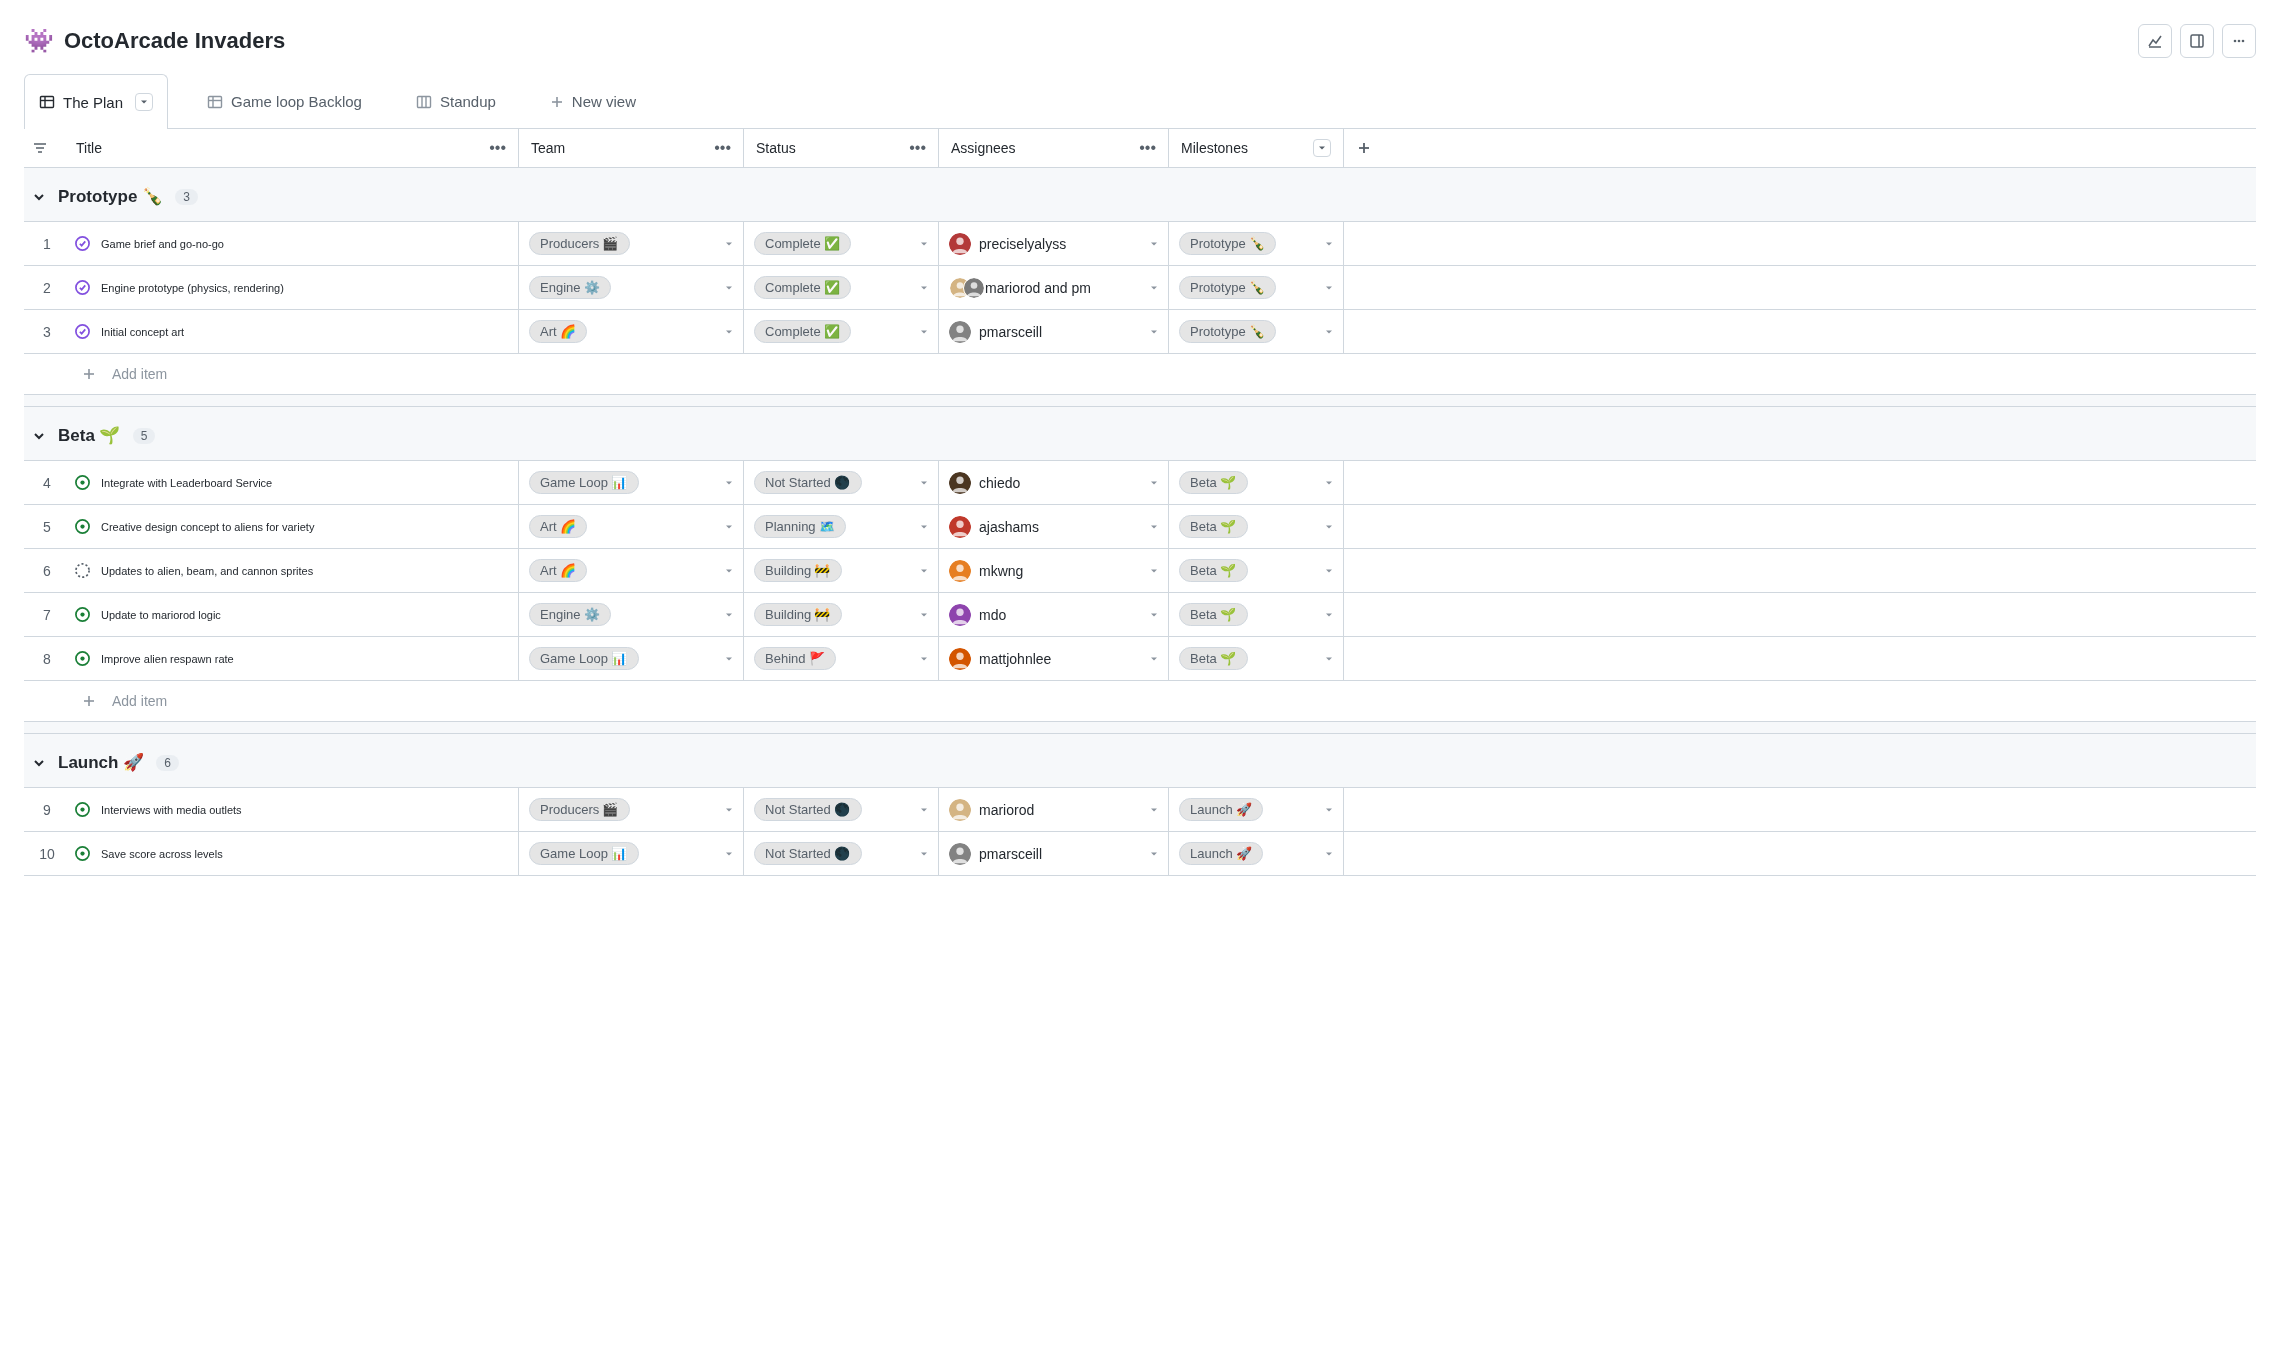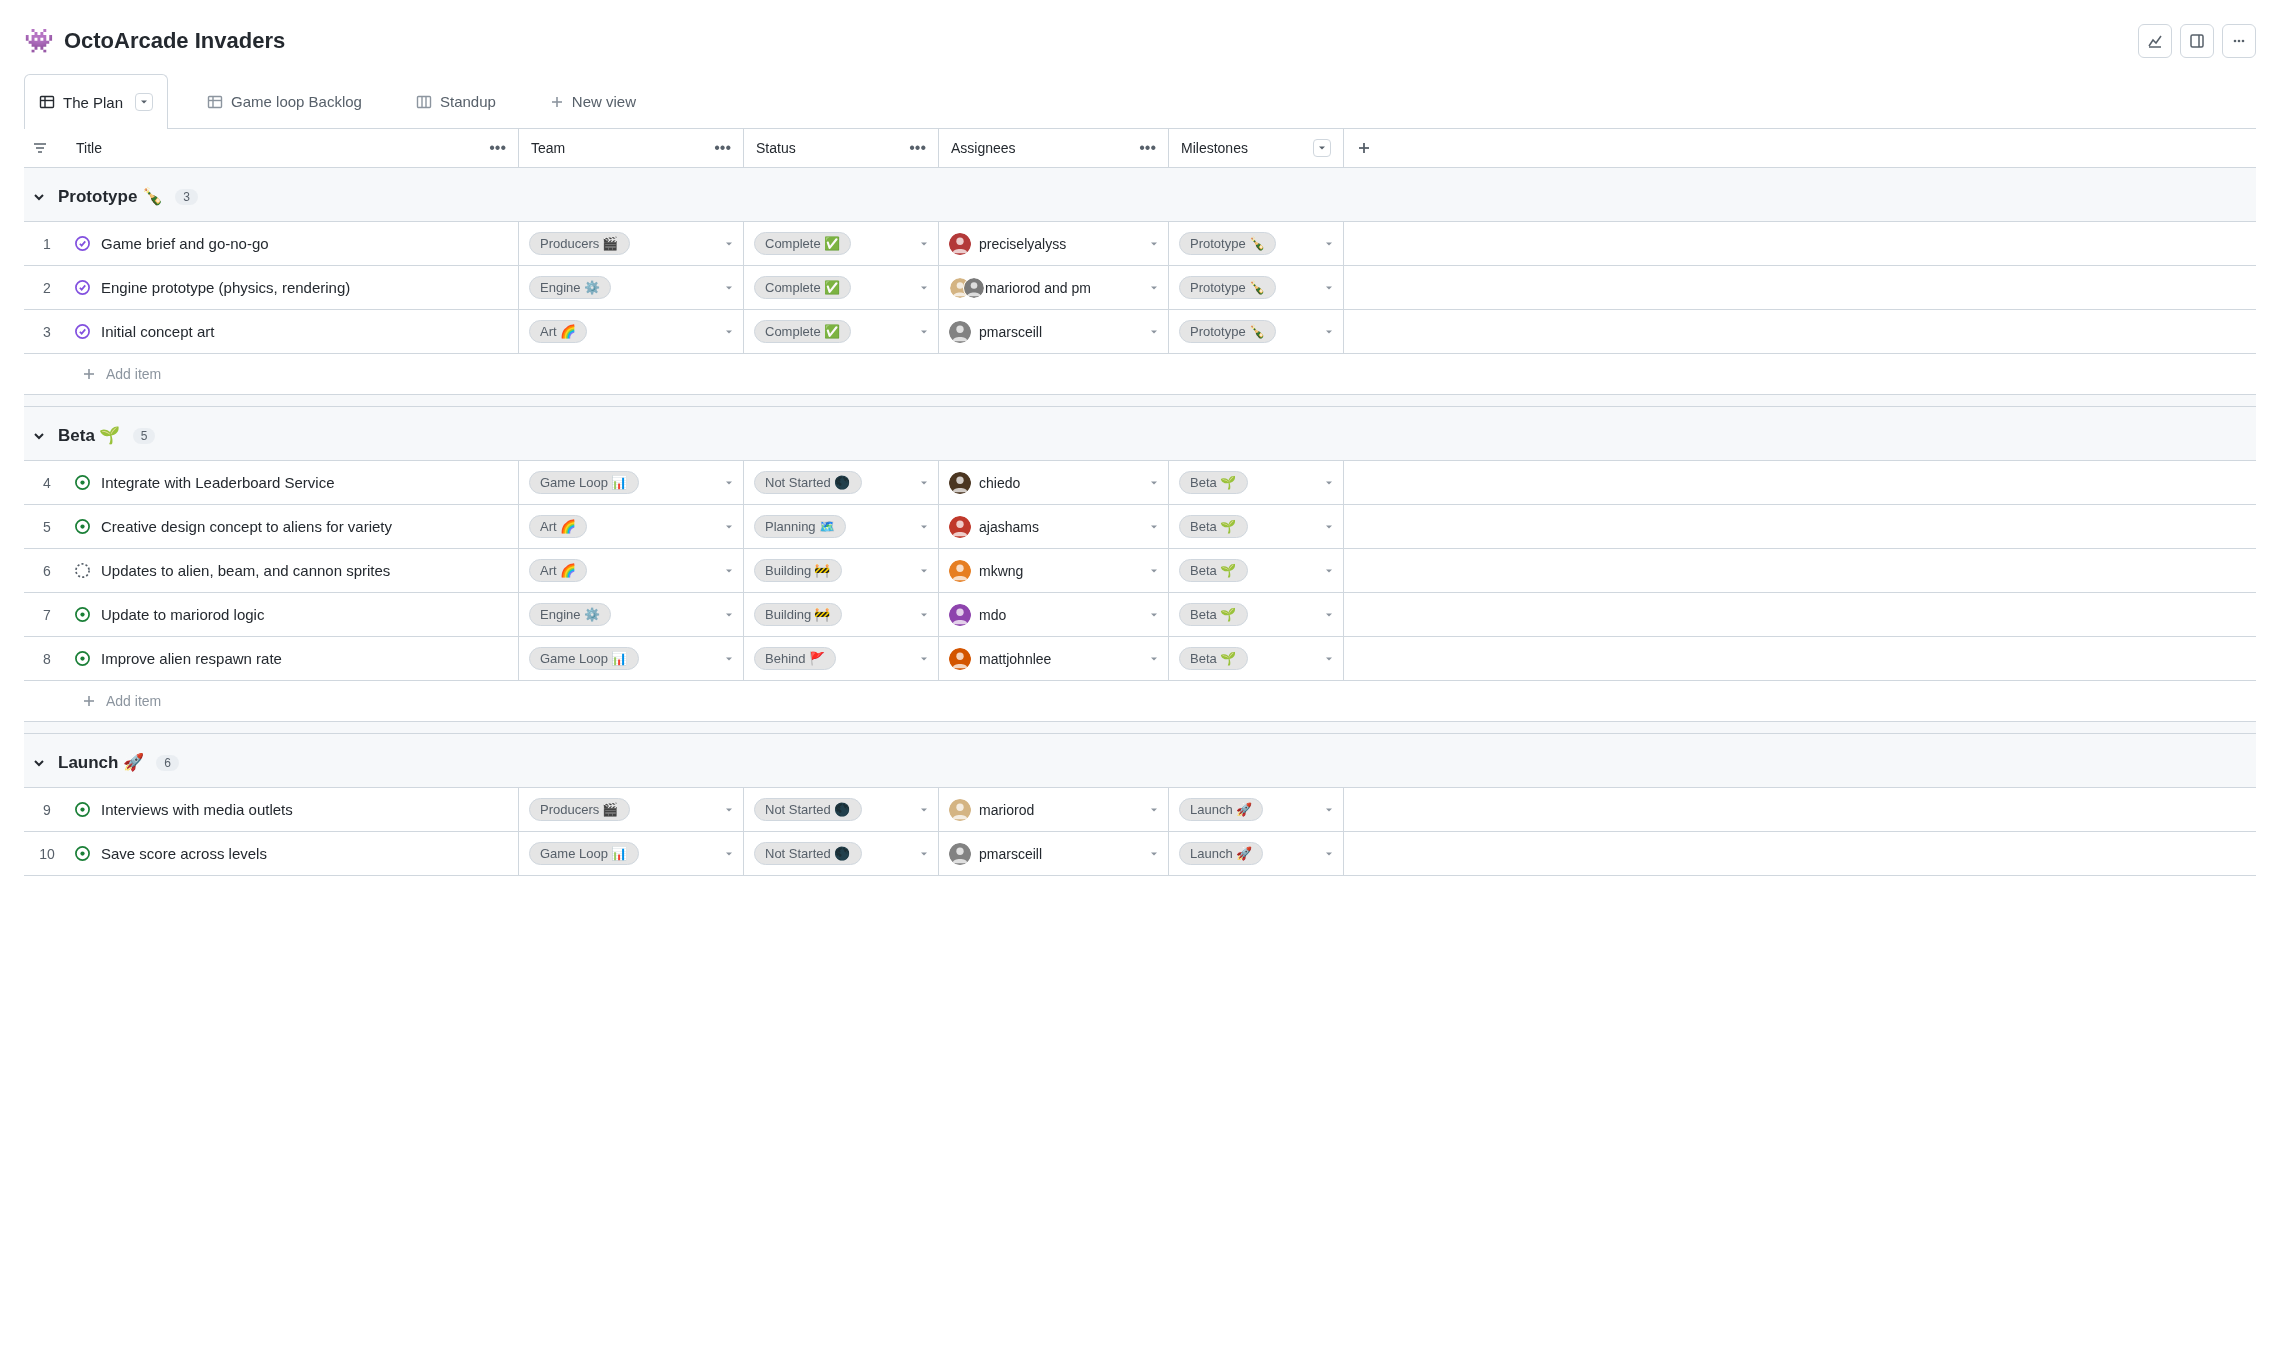--- a/index.html
+++ b/index.html
@@ -25,35 +25,35 @@
 .col-milestones { flex: 0 0 175px; }
 .col-add { flex: 0 0 40px; display: flex; align-items: center; justify-content: center; color: #57606a; cursor: pointer; }
 .dots { color: #57606a; cursor: pointer; font-size: 16px; }
 .caret-square { width: 18px; height: 18px; border: 1px solid #d0d7de; border-radius: 4px; display: flex; align-items: center; justify-content: center; }
 .group-header { display: flex; align-items: center; gap: 12px; padding: 18px 8px 14px 8px; background: #f6f8fa; border-bottom: 1px solid #d0d7de; }
 .group-title { font-size: 17px; font-weight: 600; display: flex; align-items: center; gap: 6px; }
 .count-pill { background: #eaeef2; color: #57606a; border-radius: 10px; padding: 1px 8px; font-size: 12px; font-weight: 500; }
 .chevron { cursor: pointer; color: #24292f; display: flex; }
 .row { display: flex; border-bottom: 1px solid #d0d7de; background: #fff; align-items: stretch; min-height: 44px; }
 .row-num { flex: 0 0 46px; display: flex; align-items: center; justify-content: center; color: #57606a; font-size: 14px; }
-.row-title { flex: 0 0 449px; display: flex; align-items: center; gap: 10px; padding: 8px 12px 8px 4px; border-right: 1px solid #d0d7de; font-size: 15px; color: #24292f; }
+.row-title { flex: 0 0 449px; display: flex; align-items: center; gap: 10px; padding: 8px 12px 8px 4px; border-right: 1px solid #d0d7de; font-size: 11px; color: #24292f; }
 .issue-icon { flex-shrink: 0; display: flex; }
 .cell { padding: 6px 10px; display: flex; align-items: center; justify-content: space-between; }
 .cell-team { flex: 0 0 225px; border-right: 1px solid #d0d7de; }
 .cell-status { flex: 0 0 195px; border-right: 1px solid #d0d7de; }
 .cell-assignees { flex: 0 0 230px; border-right: 1px solid #d0d7de; }
 .cell-milestones { flex: 0 0 175px; border-right: 1px solid #d0d7de; }
 .pill { border: 1px solid #d0d7de; border-radius: 14px; padding: 3px 10px; font-size: 13px; color: #57606a; background: #e5e5e5; display: inline-flex; align-items: center; gap: 4px; }
 .caret-down { color: #8c959f; font-size: 10px; cursor: pointer; }
 .assignee-wrap { display: flex; align-items: center; gap: 8px; }
 .avatar { width: 22px; height: 22px; border-radius: 50%; flex-shrink: 0; }
 .avatar-stack { display: flex; }
 .avatar-stack .avatar { margin-right: -8px; border: 1.5px solid #fff; }
 .assignee-text { font-size: 14px; color: #24292f; }
-.add-item-row { display: flex; align-items: center; gap: 10px; padding: 12px 8px 12px 58px; color: #8c959f; cursor: pointer; background:#fff; border-bottom: 1px solid #d0d7de; }
+.add-item-row { display: flex; align-items: center; gap: 16px; padding: 12px 8px 12px 58px; color: #8c959f; cursor: pointer; background:#fff; border-bottom: 1px solid #d0d7de; }
 .group-gap { height: 12px; background: #f6f8fa; border-bottom: 1px solid #d0d7de; }
 svg { display: block; }
 </style>
 </head>
 <body>
 
 <div class="container">
 
   <div class="header">
     <div class="header-left">

